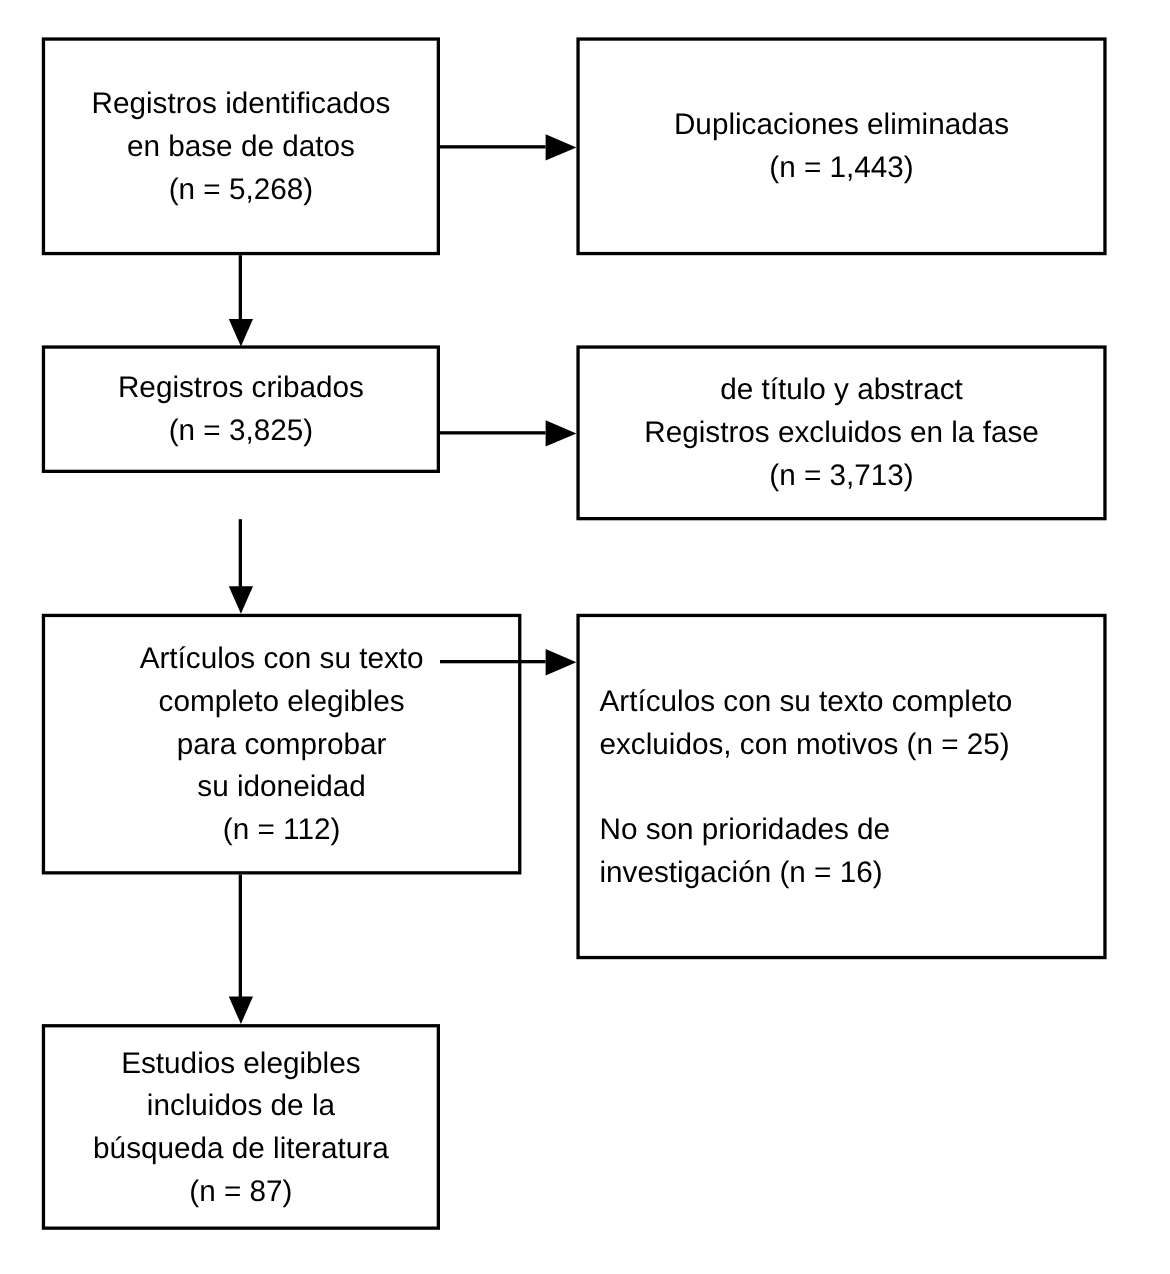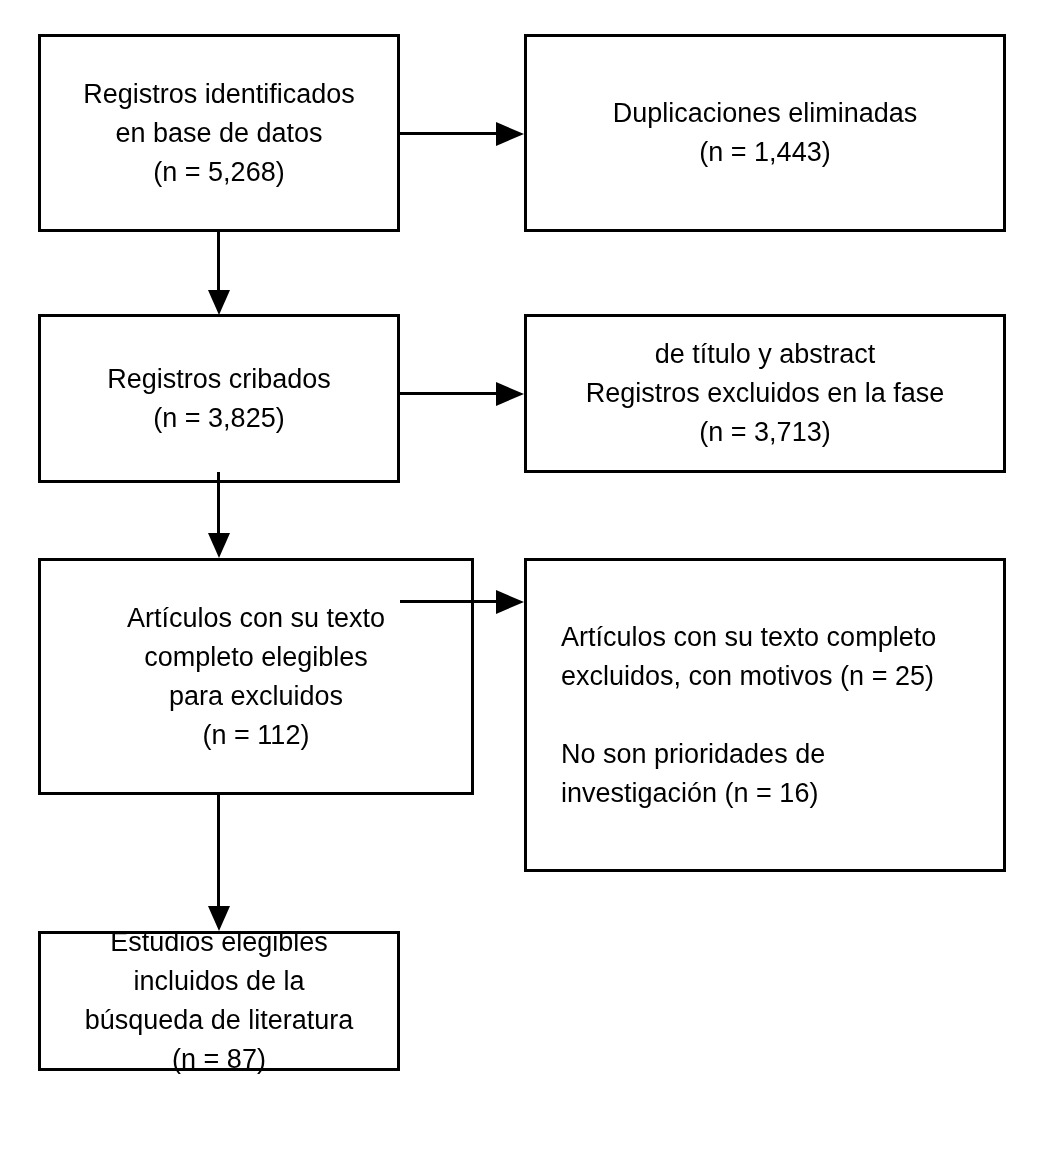--- a/index.html
+++ b/index.html
@@ -24,21 +24,21 @@
     flex-direction: column;
     justify-content: center;
     align-items: center;
     text-align: center;
     font-size: 27px;
     line-height: 39px;
   }
   .box.left-align {
     align-items: flex-start;
     text-align: left;
-    padding-left: 34px;
+    padding-left: 18px;
     padding-right: 6px;
   }
   .line {
     min-height: 39px;
     white-space: nowrap;
   }
   .shaft-h {
     position: absolute;
     height: 3px;
     background: #000000;
@@ -72,47 +72,48 @@
     <div class="line">Registros identificados</div>
     <div class="line">en base de datos</div>
     <div class="line">(n = 5,268)</div>
   </div>
 
   <div class="box" style="left:524px; top:34px; width:482px; height:198px;align-items:center;">
     <div class="line">Duplicaciones eliminadas</div>
     <div class="line">(n = 1,443)</div>
   </div>
 
-  <div class="box" style="left:38px; top:314px; width:362px; height:169px;">
+  <div class="box" style="left:38px; top:314px; width:362px; height:116px;">
     <div class="line">Registros cribados</div>
     <div class="line">(n = 3,825)</div>
   </div>
 
   <div class="box" style="left:524px; top:314px; width:482px; height:159px;">
     <div class="line">de título y abstract</div>
     <div class="line">Registros excluidos en la fase</div>
     <div class="line">(n = 3,713)</div>
   </div>
 
   <div class="box" style="left:38px; top:558px; width:436px; height:237px;">
     <div class="line">Artículos con su texto</div>
     <div class="line">completo elegibles</div>
-    <div class="line">para excluidos</div>
+    <div class="line">para comprobar</div>
+    <div class="line">su idoneidad</div>
     <div class="line">(n = 112)</div>
   </div>
 
   <div class="box left-align" style="left:524px; top:558px; width:482px; height:314px;">
     <div class="line">Artículos con su texto completo</div>
     <div class="line">excluidos, con motivos (n = 25)</div>
     <div class="line"></div>
     <div class="line">No son prioridades de</div>
     <div class="line">investigación (n = 16)</div>
   </div>
 
-  <div class="box" style="left:38px; top:931px; width:362px; height:140px;">
+  <div class="box" style="left:38px; top:931px; width:362px; height:187px;">
     <div class="line">Estudios elegibles</div>
     <div class="line">incluidos de la</div>
     <div class="line">búsqueda de literatura</div>
     <div class="line">(n = 87)</div>
   </div>
 
   <div>
     <div class="shaft-h" style="left:400px; top:132px; width:96px;"></div>
     <div class="head-right" style="left:496px; top:122px;"></div>
   </div>

